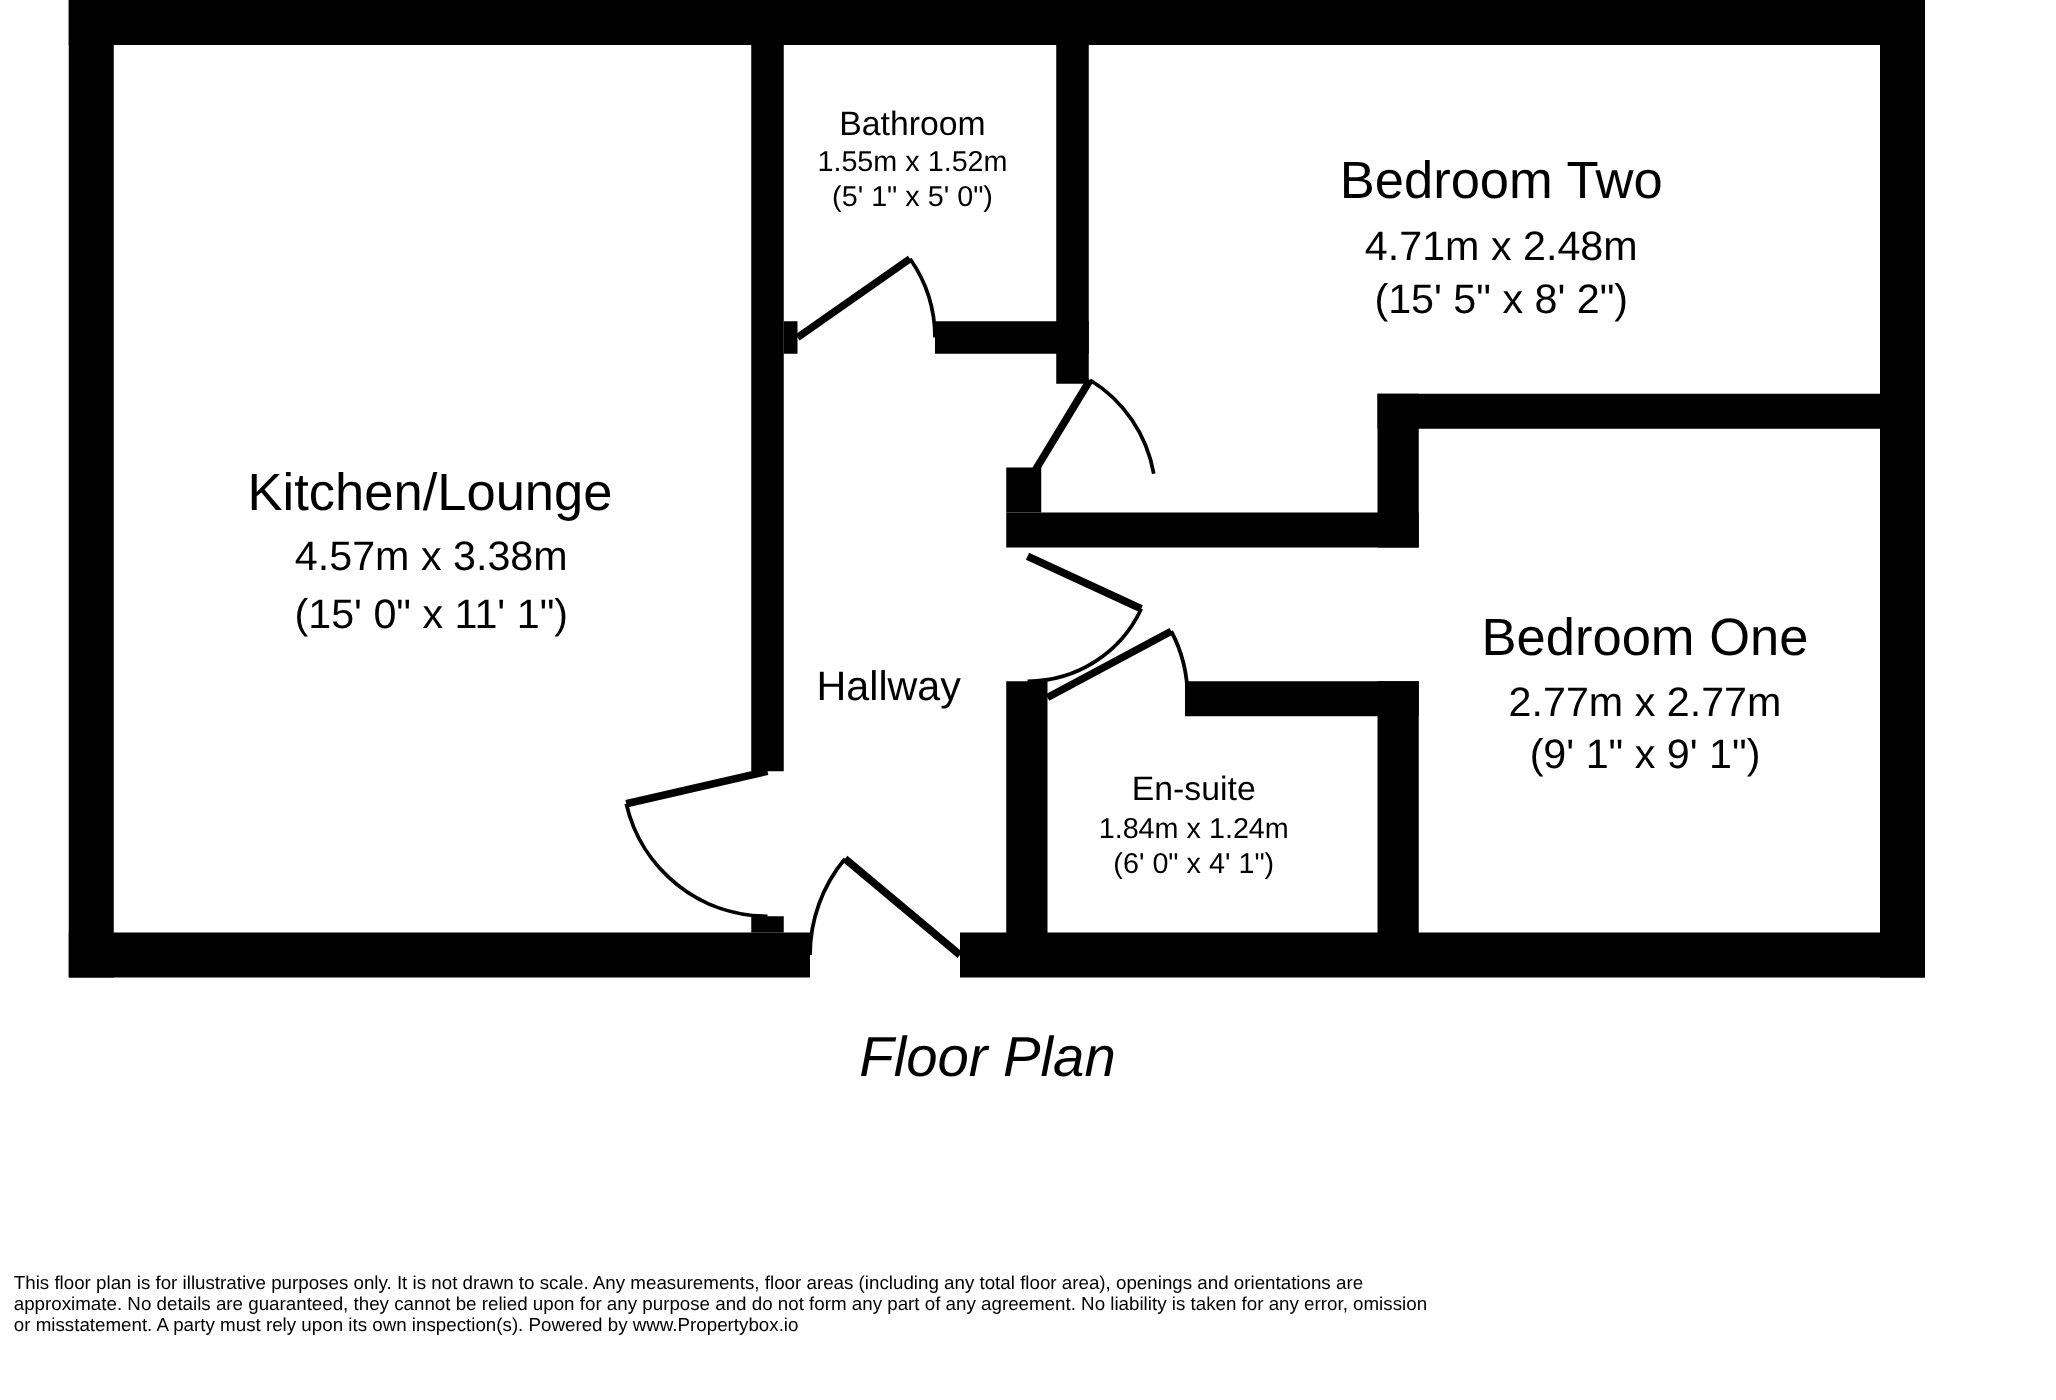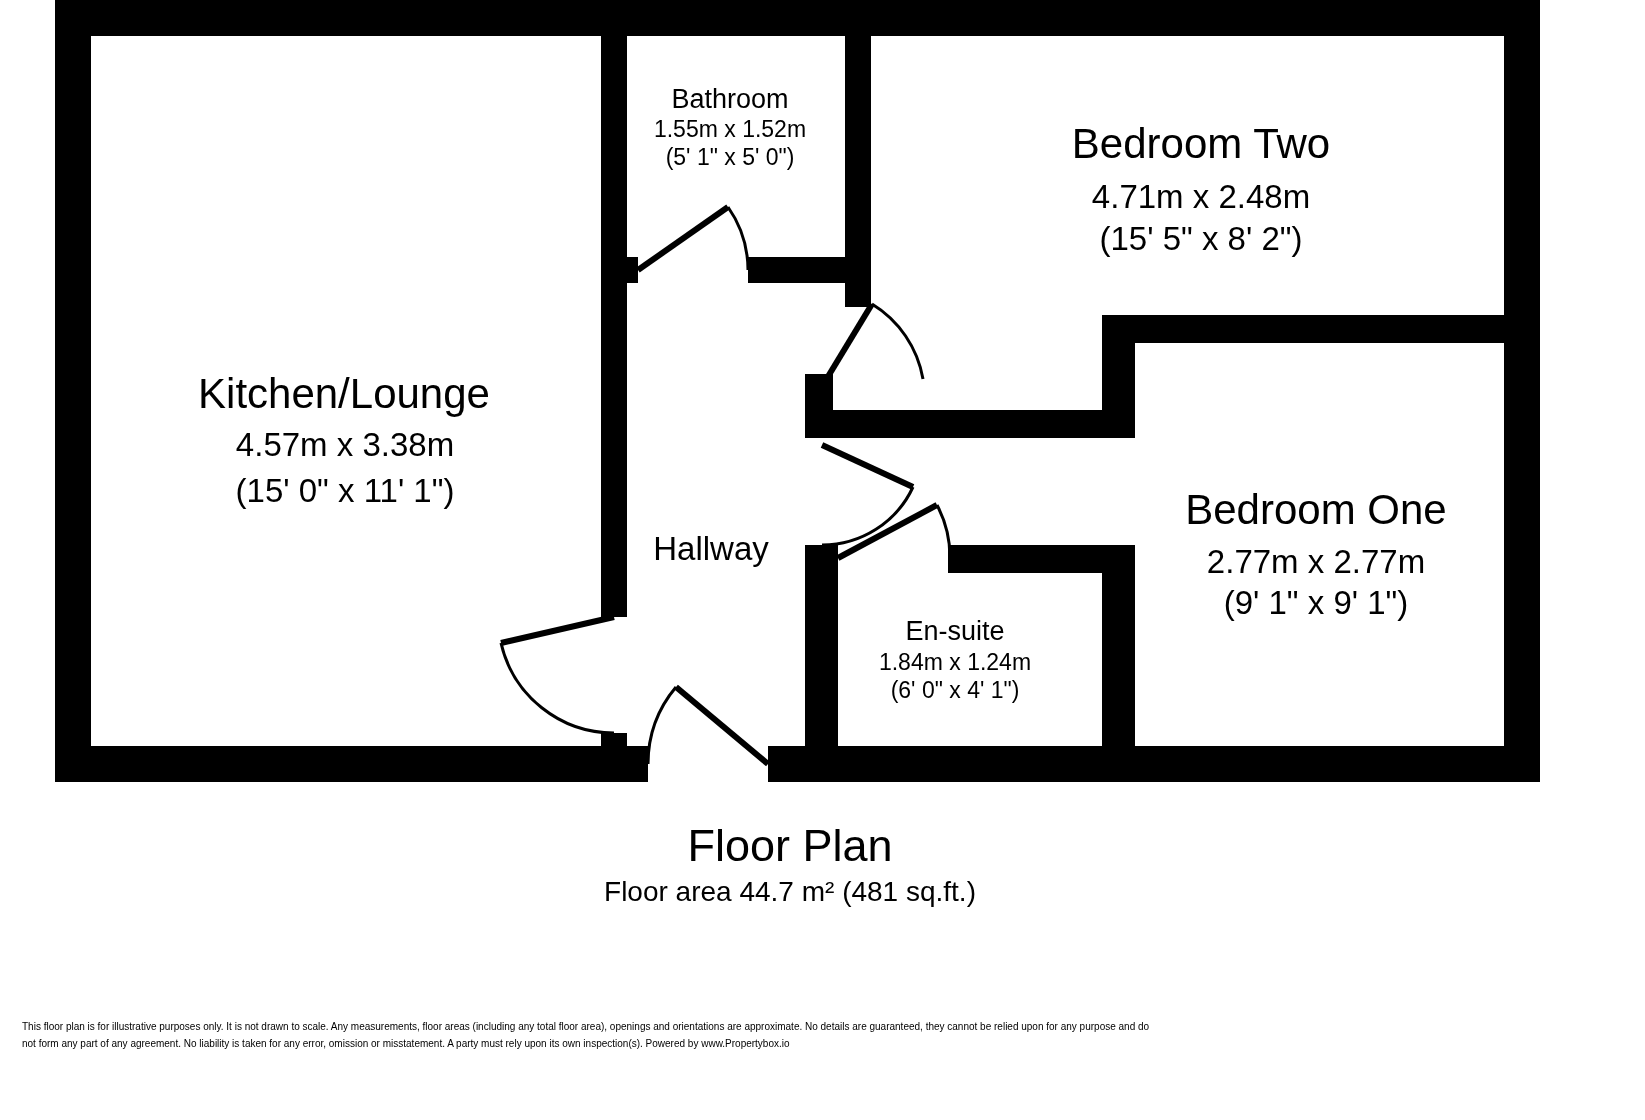--- a/index.html
+++ b/index.html
@@ -9,32 +9,32 @@
   .wall { fill: #000000; }
   .leaf { stroke: #000000; stroke-width: 6; }
   .arc  { stroke: #000000; stroke-width: 3; fill: none; }
   text { fill: #000000; font-family: "Liberation Sans", sans-serif; }
   .room-name-lg { font-size: 42px; }
   .room-dim-lg  { font-size: 33px; }
   .room-name-sm { font-size: 27px; }
   .room-dim-sm  { font-size: 23px; }
   .plan-title {
     position: absolute; left: 0; top: 820px; width: 1580px;
-    text-align: center; font-size: 45px;
+    text-align: center; font-size: 45px; font-style: italic;
   }
   .plan-area {
     position: absolute; left: 0; top: 876px; width: 1580px;
     text-align: center; font-size: 28px;
   }
   .total-line {
     position: absolute; left: 5px; top: 970px; font-size: 29px;
   }
   .disclaimer {
-    position: absolute; left: 22px; top: 1018px; width: 1135px;
-    font-size: 10px; line-height: 17px;
+    position: absolute; left: 11px; top: 1018px; width: 1135px;
+    font-size: 15px; line-height: 17px;
   }
 </style>
 </head>
 <body>
 
 <div class="page">
 
   <svg class="plan-svg" width="1645" height="800" viewBox="0 0 1645 800">
 
     <rect class="wall" x="55" y="0" width="1485" height="36"></rect>
@@ -91,16 +91,15 @@
     <text class="room-name-lg" x="1316" y="524" text-anchor="middle">Bedroom One</text>
     <text class="room-dim-lg" x="1316" y="573" text-anchor="middle">2.77m x 2.77m</text>
     <text class="room-dim-lg" x="1316" y="614" text-anchor="middle">(9' 1" x 9' 1")</text>
 
     <text class="room-name-sm" x="955" y="640" text-anchor="middle">En-suite</text>
     <text class="room-dim-sm" x="955" y="670" text-anchor="middle">1.84m x 1.24m</text>
     <text class="room-dim-sm" x="955" y="698" text-anchor="middle">(6' 0" x 4' 1")</text>
   </svg>
 
   <div class="plan-title">Floor Plan</div>
-  <div class="plan-area">Floor area 44.7 m² (481 sq.ft.)</div>
   <div class="disclaimer">This floor plan is for illustrative purposes only. It is not drawn to scale. Any measurements, floor areas (including any total floor area), openings and orientations are approximate. No details are guaranteed, they cannot be relied upon for any purpose and do not form any part of any agreement. No liability is taken for any error, omission or misstatement. A party must rely upon its own inspection(s). Powered by www.Propertybox.io</div>
 
 </div>
 
 </body></html>

